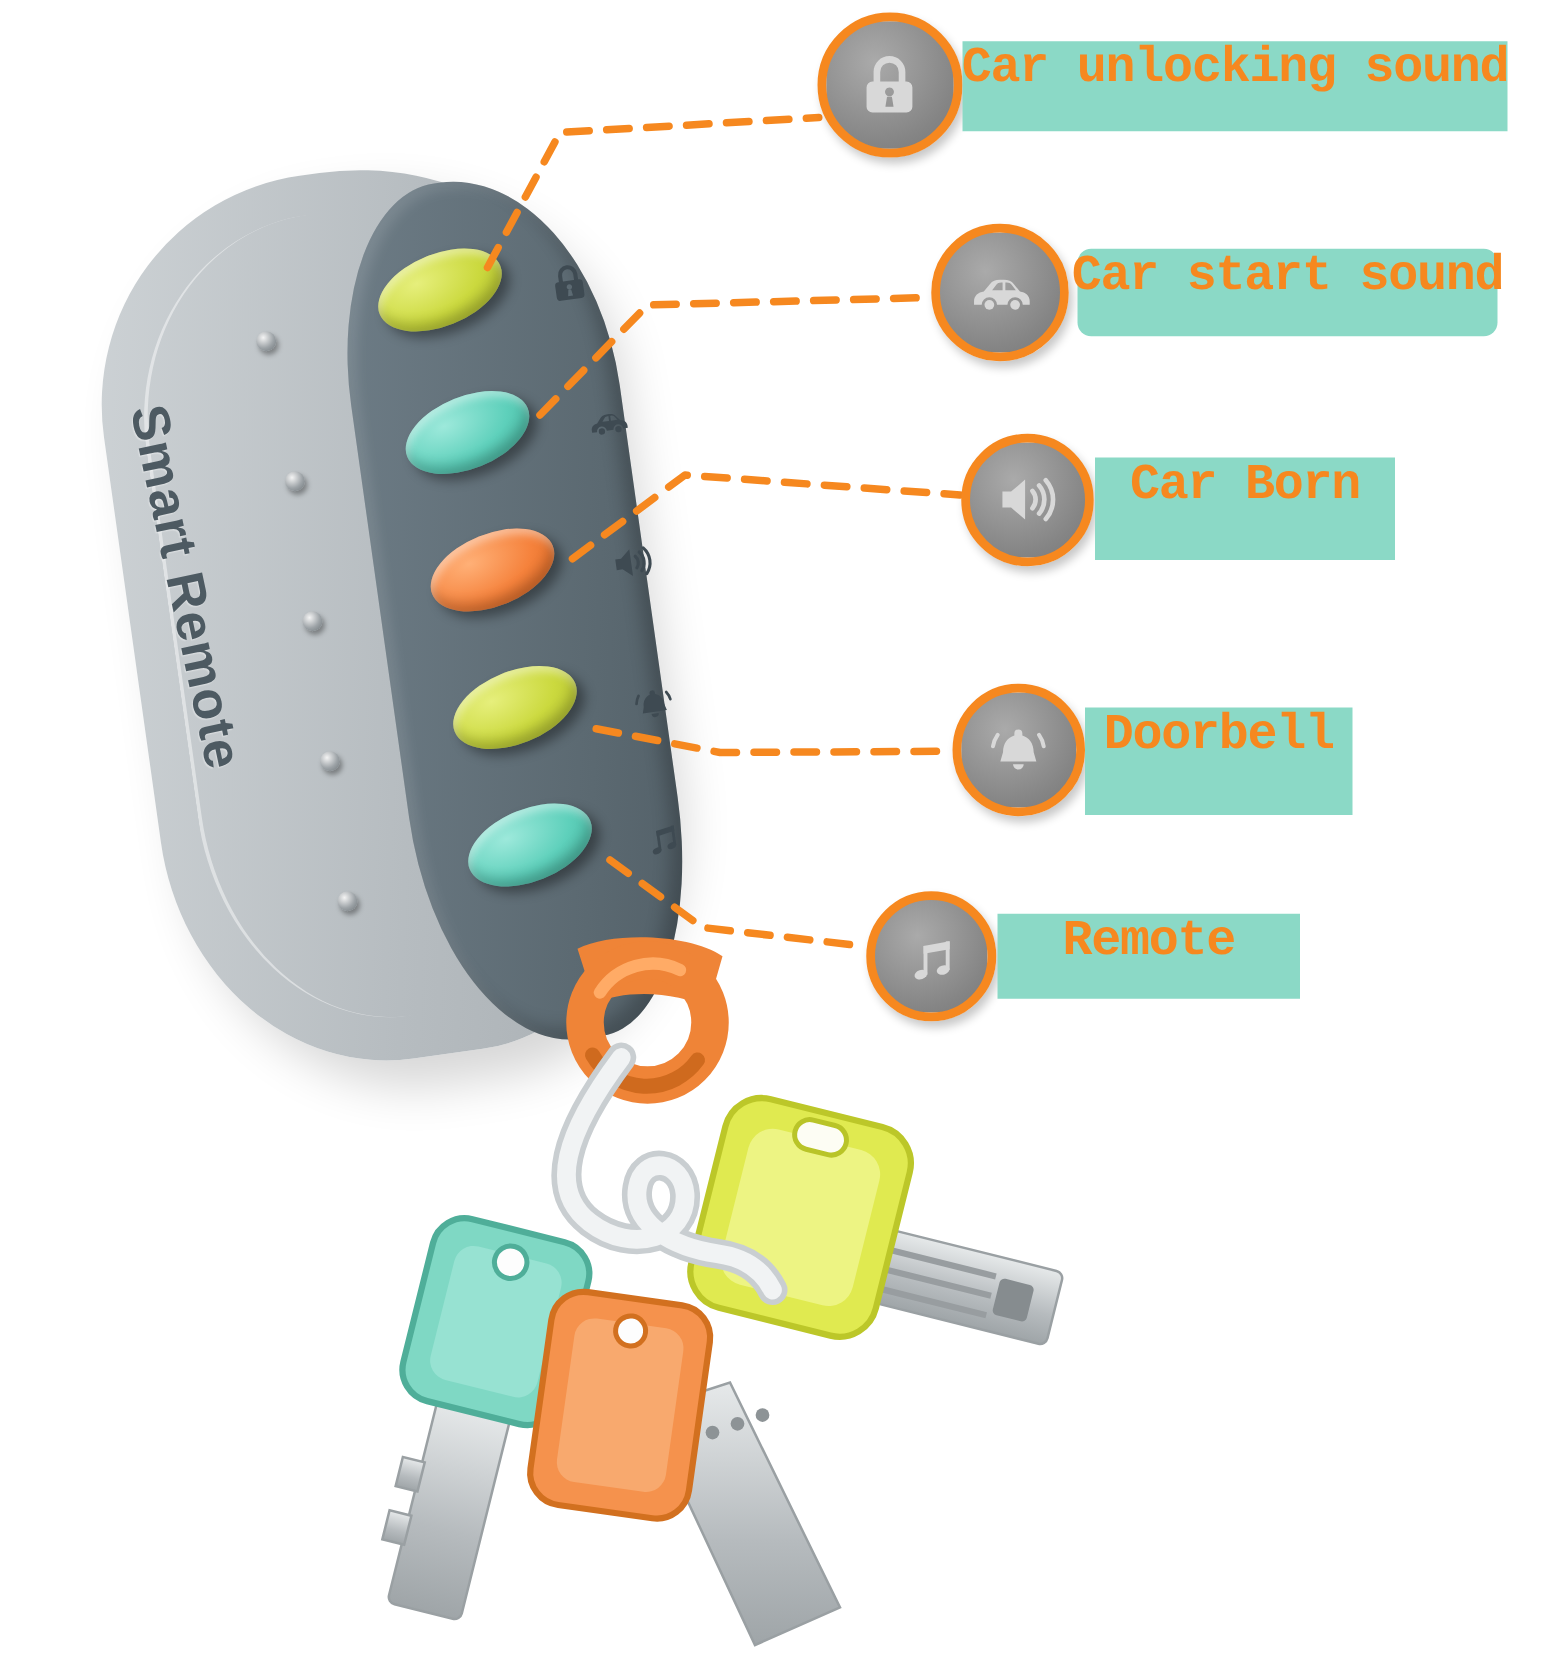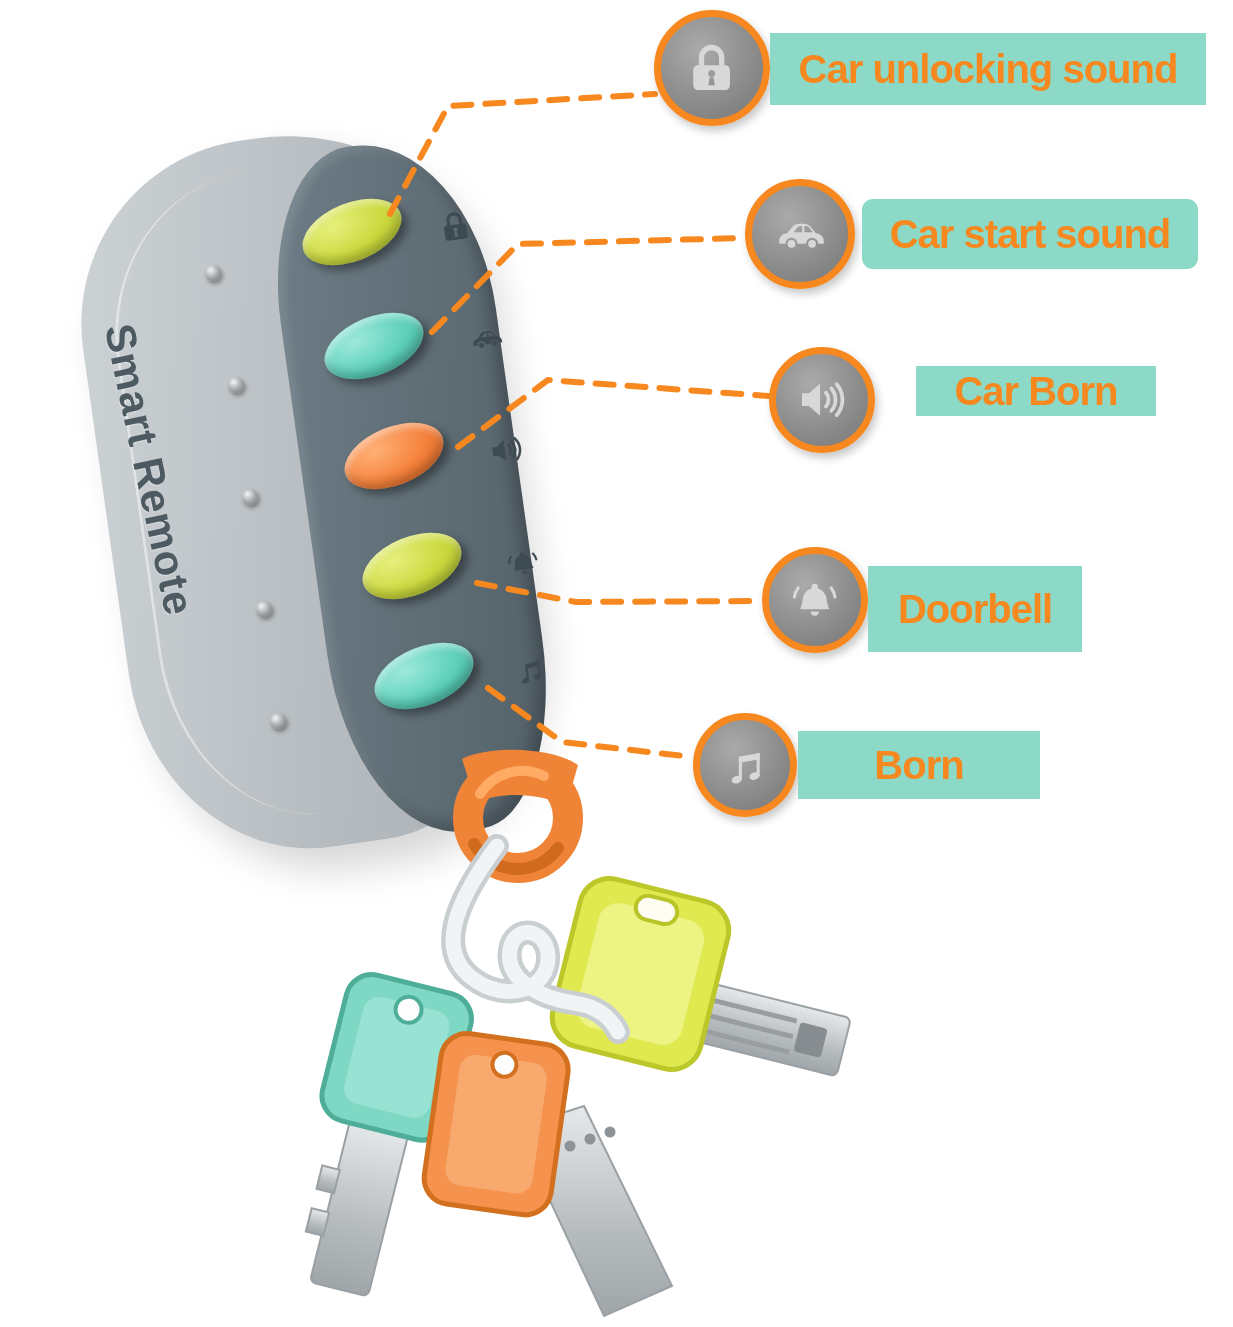--- a/index.html
+++ b/index.html
@@ -68,27 +68,27 @@
   .badge {
     position:absolute; left:0; top:0; border-radius:50%;
     border:7px solid #F6881F; box-sizing:border-box;
     background:radial-gradient(circle at 38% 32%, #aaaaaa 0%, #858585 70%, #787878 100%);
     display:flex; align-items:center; justify-content:center;
     box-shadow:3px 5px 8px rgba(0,0,0,.22);
   }
   .badge svg { width:58%; height:58%; color:#d8d8d8; fill:#d8d8d8; }
   .bar {
     position:absolute; background:#8BD9C6;
-    display:flex; align-items:center; justify-content:center;
+    display:flex; align-items:flex-start; justify-content:center;font-family:Liberation Mono, monospace;
   }
   .bar span { font-size:40px; font-weight:bold; letter-spacing:-1px; color:#F6881F; white-space:nowrap; }
 
   .c1{left:654px;top:10px;}  .c1 .badge{width:116px;height:116px;} .c1 .bar{left:116px;top:23px;width:436px;height:72px;}
   .c2{left:745px;top:179px;} .c2 .badge{width:110px;height:110px;} .c2 .bar{left:117px;top:20px;width:336px;height:70px;border-radius:11px;}
-  .c3{left:769px;top:347px;} .c3 .badge{width:106px;height:106px;} .c3 .bar{left:107px;top:19px;width:240px;height:50px;margin-left:40px;}
+  .c3{left:769px;top:347px;} .c3 .badge{width:106px;height:106px;} .c3 .bar{left:107px;top:19px;width:240px;height:82px;}
   .c4{left:762px;top:547px;} .c4 .badge{width:106px;height:106px;} .c4 .bar{left:106px;top:19px;width:214px;height:86px;}
   .c5{left:693px;top:713px;} .c5 .badge{width:104px;height:104px;} .c5 .bar{left:105px;top:18px;width:242px;height:68px;}
 
   .defs { position:absolute; width:0; height:0; }
 </style>
 </head>
 <body>
 
 <div class="stage">
 
@@ -259,17 +259,17 @@
         <span>Doorbell</span>
       </div>
   </div>
   <div class="callout c5">
     <div class="badge">
         <svg>
           <use href="#sym-note"></use>
         </svg>
       </div>
     <div class="bar">
-        <span>Born</span>
+        <span>Remote</span>
       </div>
   </div>
 
 </div>
 
 </body></html>

